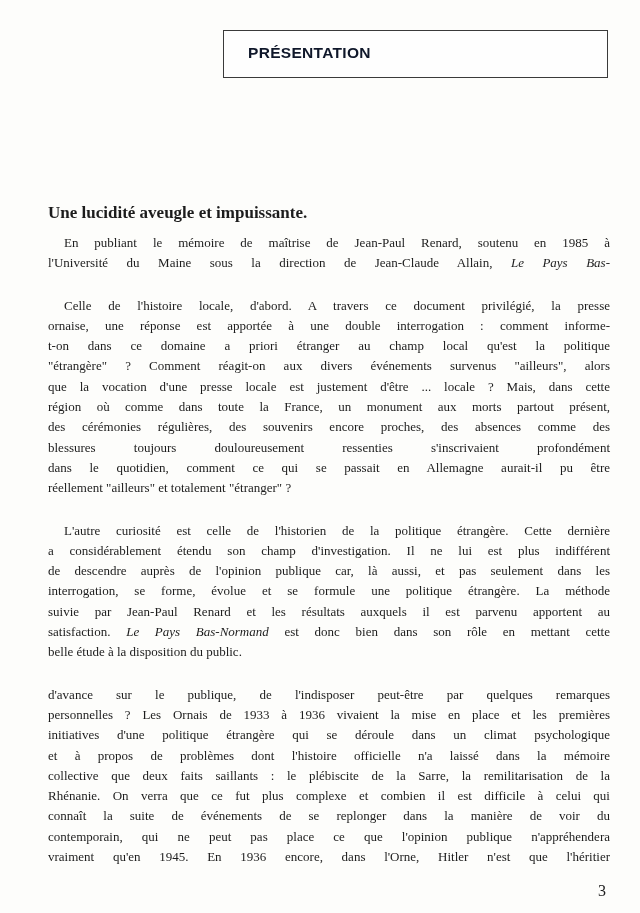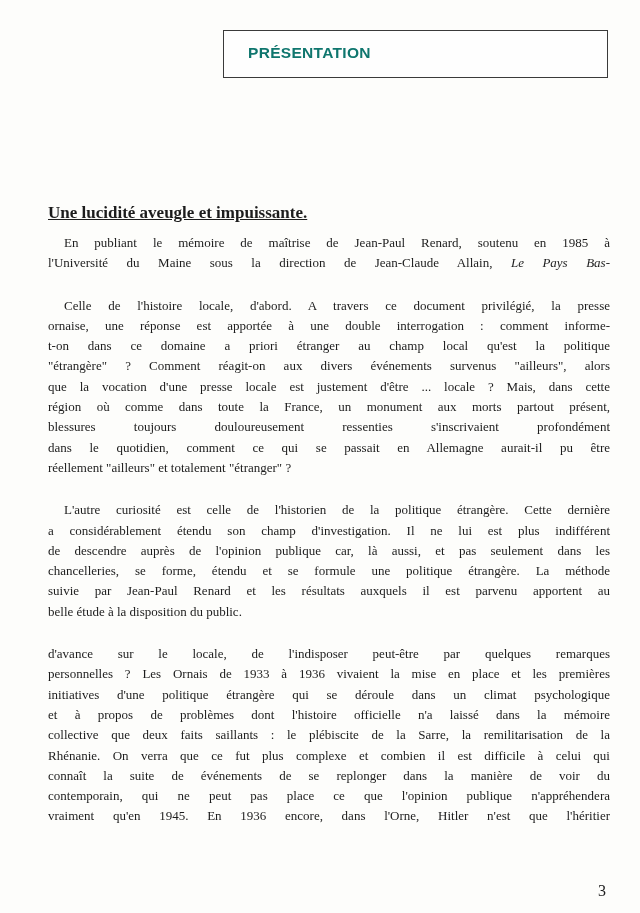--- a/index.html
+++ b/index.html
@@ -7,24 +7,24 @@
       width: 640px; height: 913px; background: #fdfdfb; position: relative; overflow: hidden;
       font-family: "Liberation Serif", "DejaVu Serif", serif; color: #1c1c1c;
     }
     .title-box {
       position: absolute; left: 223px; top: 30px; width: 385px; height: 48px;
       border: 1.5px solid #3a3a3a; box-sizing: border-box; background: #fefefe;
     }
     .title-box span {
       position: absolute; left: 24px; top: 13px;
       font-family: "Liberation Sans", "DejaVu Sans", sans-serif; font-weight: bold;
-      font-size: 15.5px; letter-spacing: 0.3px; color: #0f766e;
+      font-size: 15.5px; letter-spacing: 0.3px; color: #0f172a;
     }
     .content { position: absolute; left: 48px; top: 203px; width: 562px; }
-    .heading { font-weight: bold; font-size: 17px; margin: 0 0 10px 0; line-height: 20px; text-decoration: underline; }
+    .heading { font-weight: bold; font-size: 17px; margin: 0 0 10px 0; line-height: 20px; }
     p {
       margin: 0 0 22px 0; font-size: 13px; line-height: 20.3px; text-align: justify;
       text-indent: 16px; hyphens: none;
     }
     .l { display: block; text-align: justify; text-align-last: justify; white-space: nowrap; }
     .l.last { text-align-last: left; }
     .l.ind { padding-left: 16px; }
     p .l { text-indent: 0; }
     em { font-style: italic; }
     .page-number {
@@ -46,36 +46,38 @@
     <span class="l"><span>l'Université du Maine sous la direction de Jean-Claude Allain, </span><em>Le Pays Bas-</em></span>
   </p>
 
   <p style="text-indent:0">
     <span class="l ind">Celle de l'histoire locale, d'abord. A travers ce document privilégié, la presse</span>
     <span class="l">ornaise, une réponse est apportée à une double interrogation : comment informe-</span>
     <span class="l">t-on dans ce domaine a priori étranger au champ local qu'est la politique</span>
     <span class="l">"étrangère" ? Comment réagit-on aux divers événements survenus "ailleurs", alors</span>
     <span class="l">que la vocation d'une presse locale est justement d'être ... locale ? Mais, dans cette</span>
     <span class="l">région où comme dans toute la France, un monument aux morts partout présent,</span>
+    <span class="l">des cérémonies régulières, des souvenirs encore proches, des absences comme des</span>
     <span class="l">blessures toujours douloureusement ressenties s'inscrivaient profondément</span>
     <span class="l">dans le quotidien, comment ce qui se passait en Allemagne aurait-il pu être</span>
     <span class="l last">réellement "ailleurs" et totalement "étranger" ?</span>
   </p>
 
   <p style="text-indent:0">
     <span class="l ind">L'autre curiosité est celle de l'historien de la politique étrangère. Cette dernière</span>
     <span class="l">a considérablement étendu son champ d'investigation. Il ne lui est plus indifférent</span>
     <span class="l">de descendre auprès de l'opinion publique car, là aussi, et pas seulement dans les</span>
-    <span class="l">chancelleries, se forme, étendu et se formule une politique étrangère. La méthode</span>
+    <span class="l">interrogation, se forme, évolue et se formule une politique étrangère. La méthode</span>
     <span class="l">suivie par Jean-Paul Renard et les résultats auxquels il est parvenu apportent au</span>
+    <span class="l"><span>satisfaction. </span><em>Le Pays Bas-Normand</em><span> est donc bien dans son rôle en mettant cette</span></span>
     <span class="l last">belle étude à la disposition du public.</span>
   </p>
 
   <p style="text-indent:0">
-    <span class="l">d'avance sur le locale, de l'indisposer peut-être par quelques remarques</span>
+    <span class="l">d'avance sur le publique, de l'indisposer peut-être par quelques remarques</span>
     <span class="l">personnelles ? Les Ornais de 1933 à 1936 vivaient la mise en place et les premières</span>
     <span class="l">initiatives d'une politique étrangère qui se déroule dans un climat psychologique</span>
     <span class="l">et à propos de problèmes dont l'histoire officielle n'a laissé dans la mémoire</span>
     <span class="l">collective que deux faits saillants : le plébiscite de la Sarre, la remilitarisation de la</span>
     <span class="l">Rhénanie. On verra que ce fut plus complexe et combien il est difficile à celui qui</span>
     <span class="l">connaît la suite de événements de se replonger dans la manière de voir du</span>
     <span class="l">contemporain, qui ne peut pas place ce que l'opinion publique n'appréhendera</span>
     <span class="l">vraiment qu'en 1945. En 1936 encore, dans l'Orne, Hitler n'est que l'héritier</span>
 
   </p>

